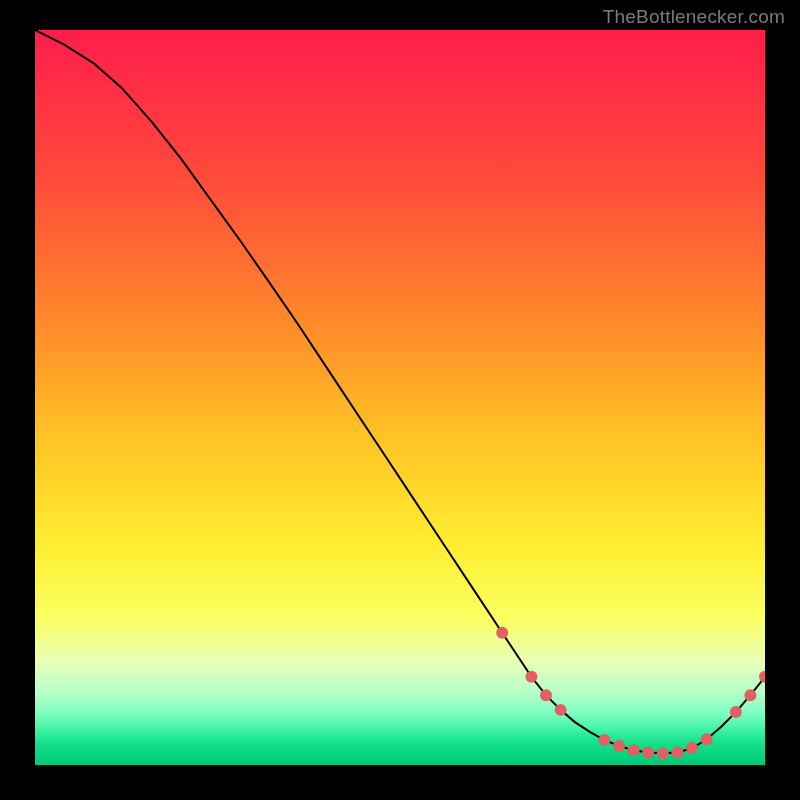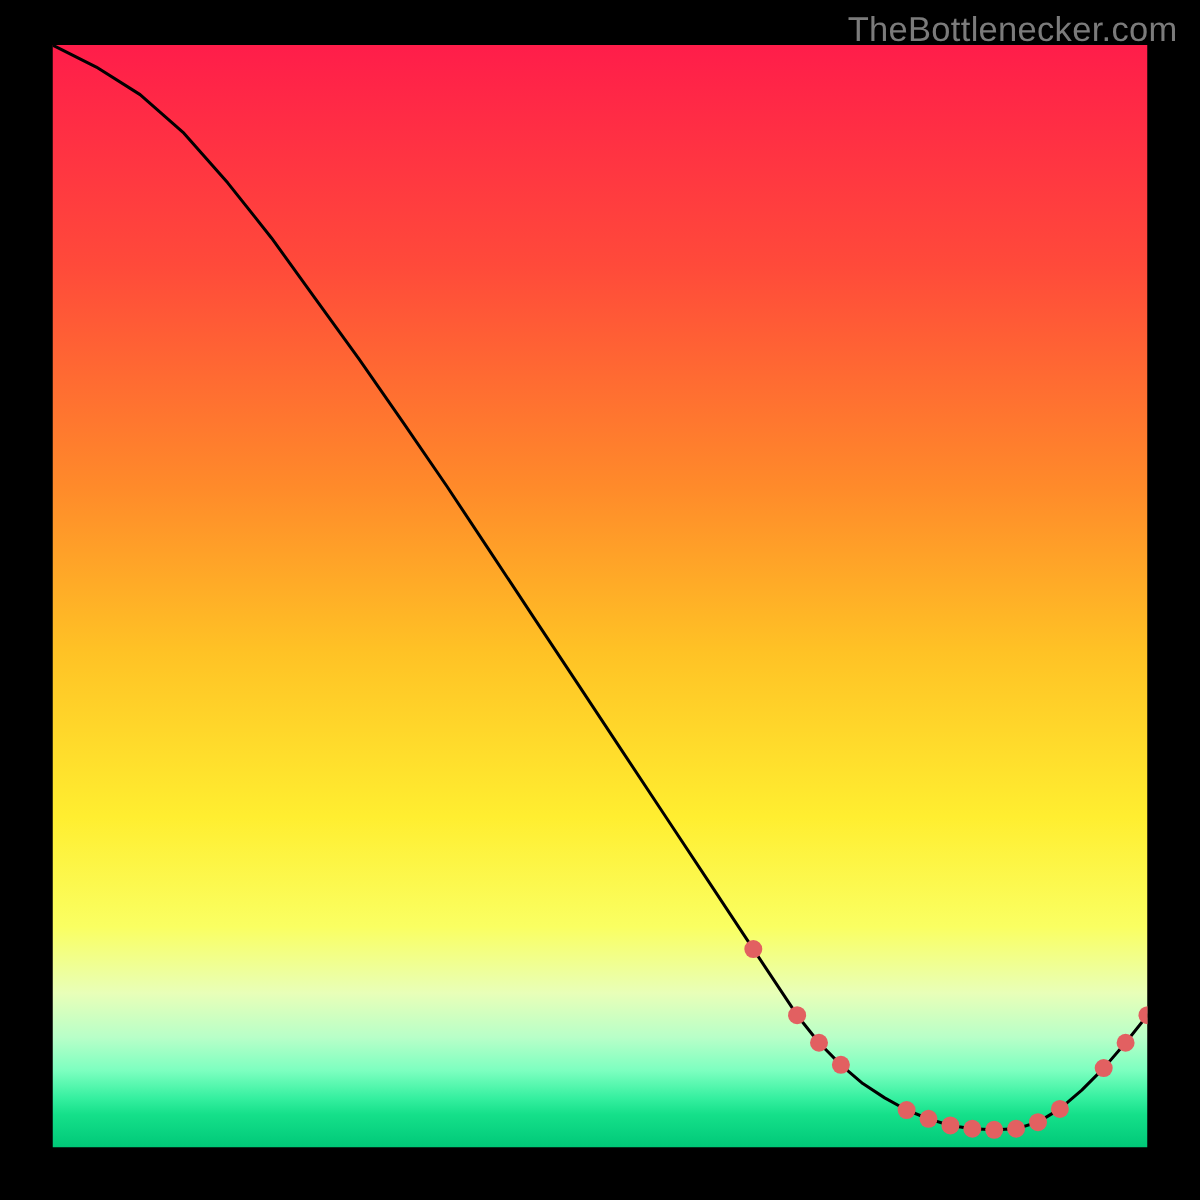--- a/index.html
+++ b/index.html
@@ -22,21 +22,21 @@
     left: 35px;
     top: 30px;
     width: 730px;
     height: 735px;
   }
   .watermark {
     position: absolute;
     top: 6px;
     right: 15px;
     color: #7b7b7b;
-    font-size: 23px;
+    font-size: 19px;
     font-weight: 500;
     letter-spacing: 0.2px;
   }
   svg { display: block; }
 </style>
 </head>
 <body>
 
 <div class="stage">
   <div class="watermark">TheBottlenecker.com</div>

